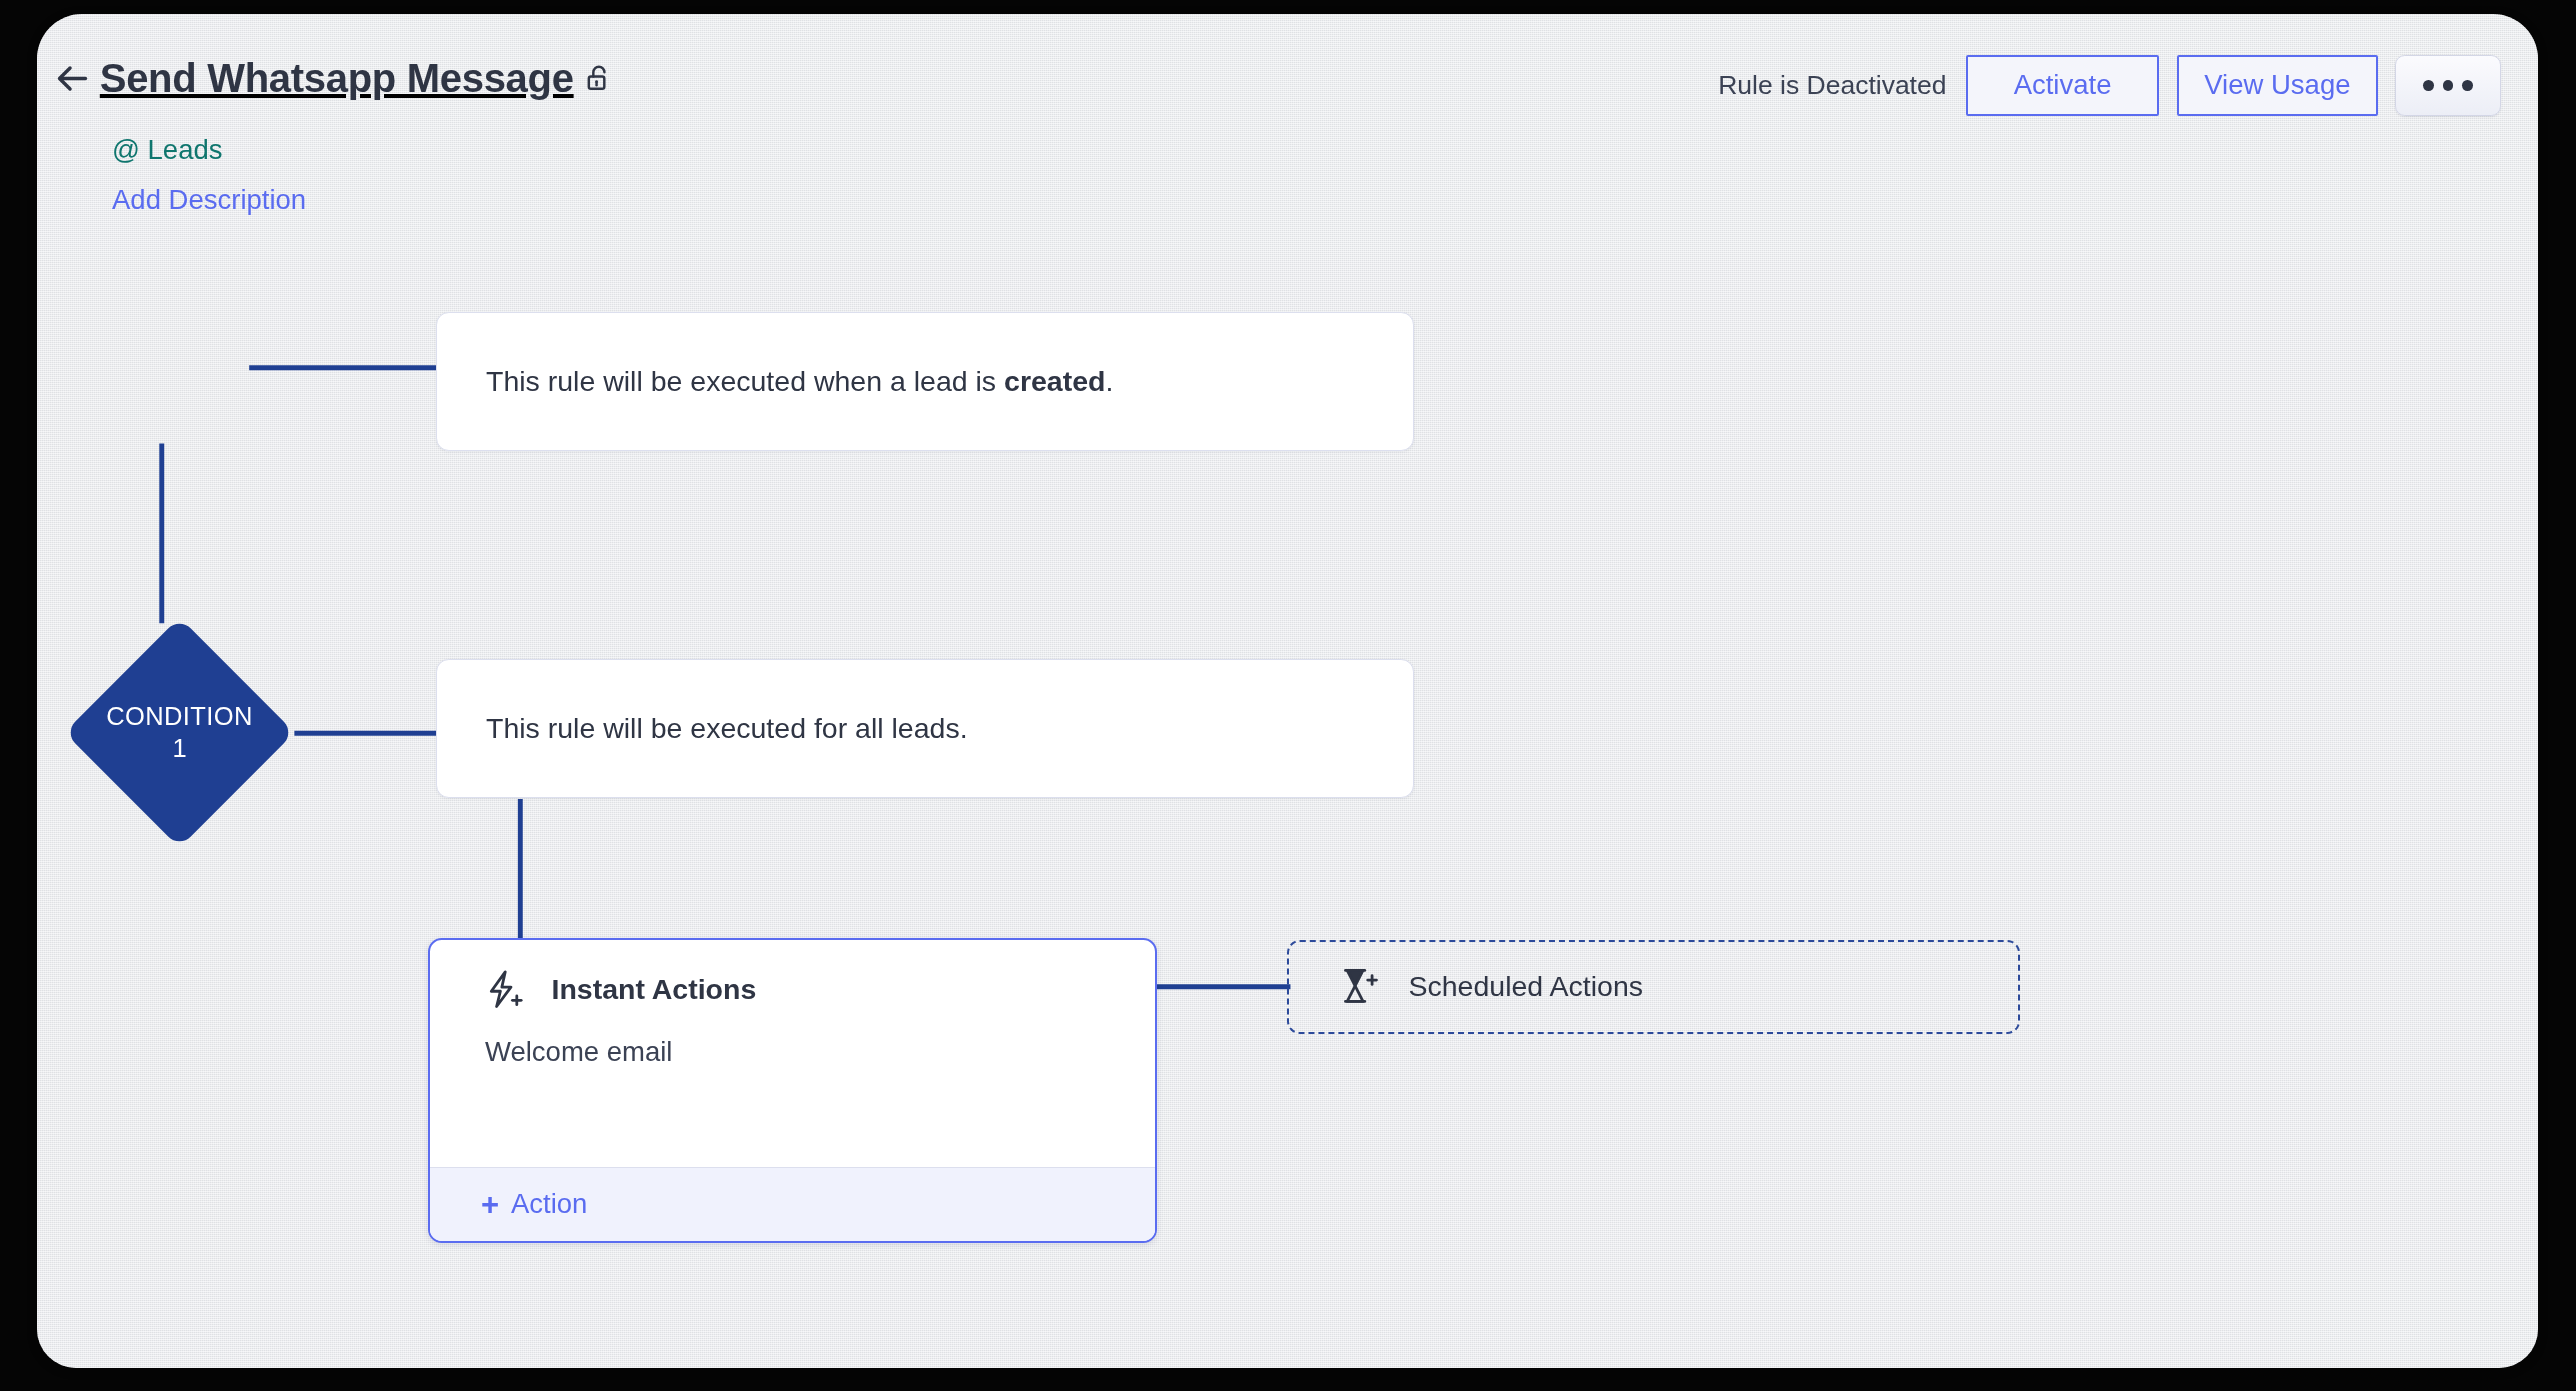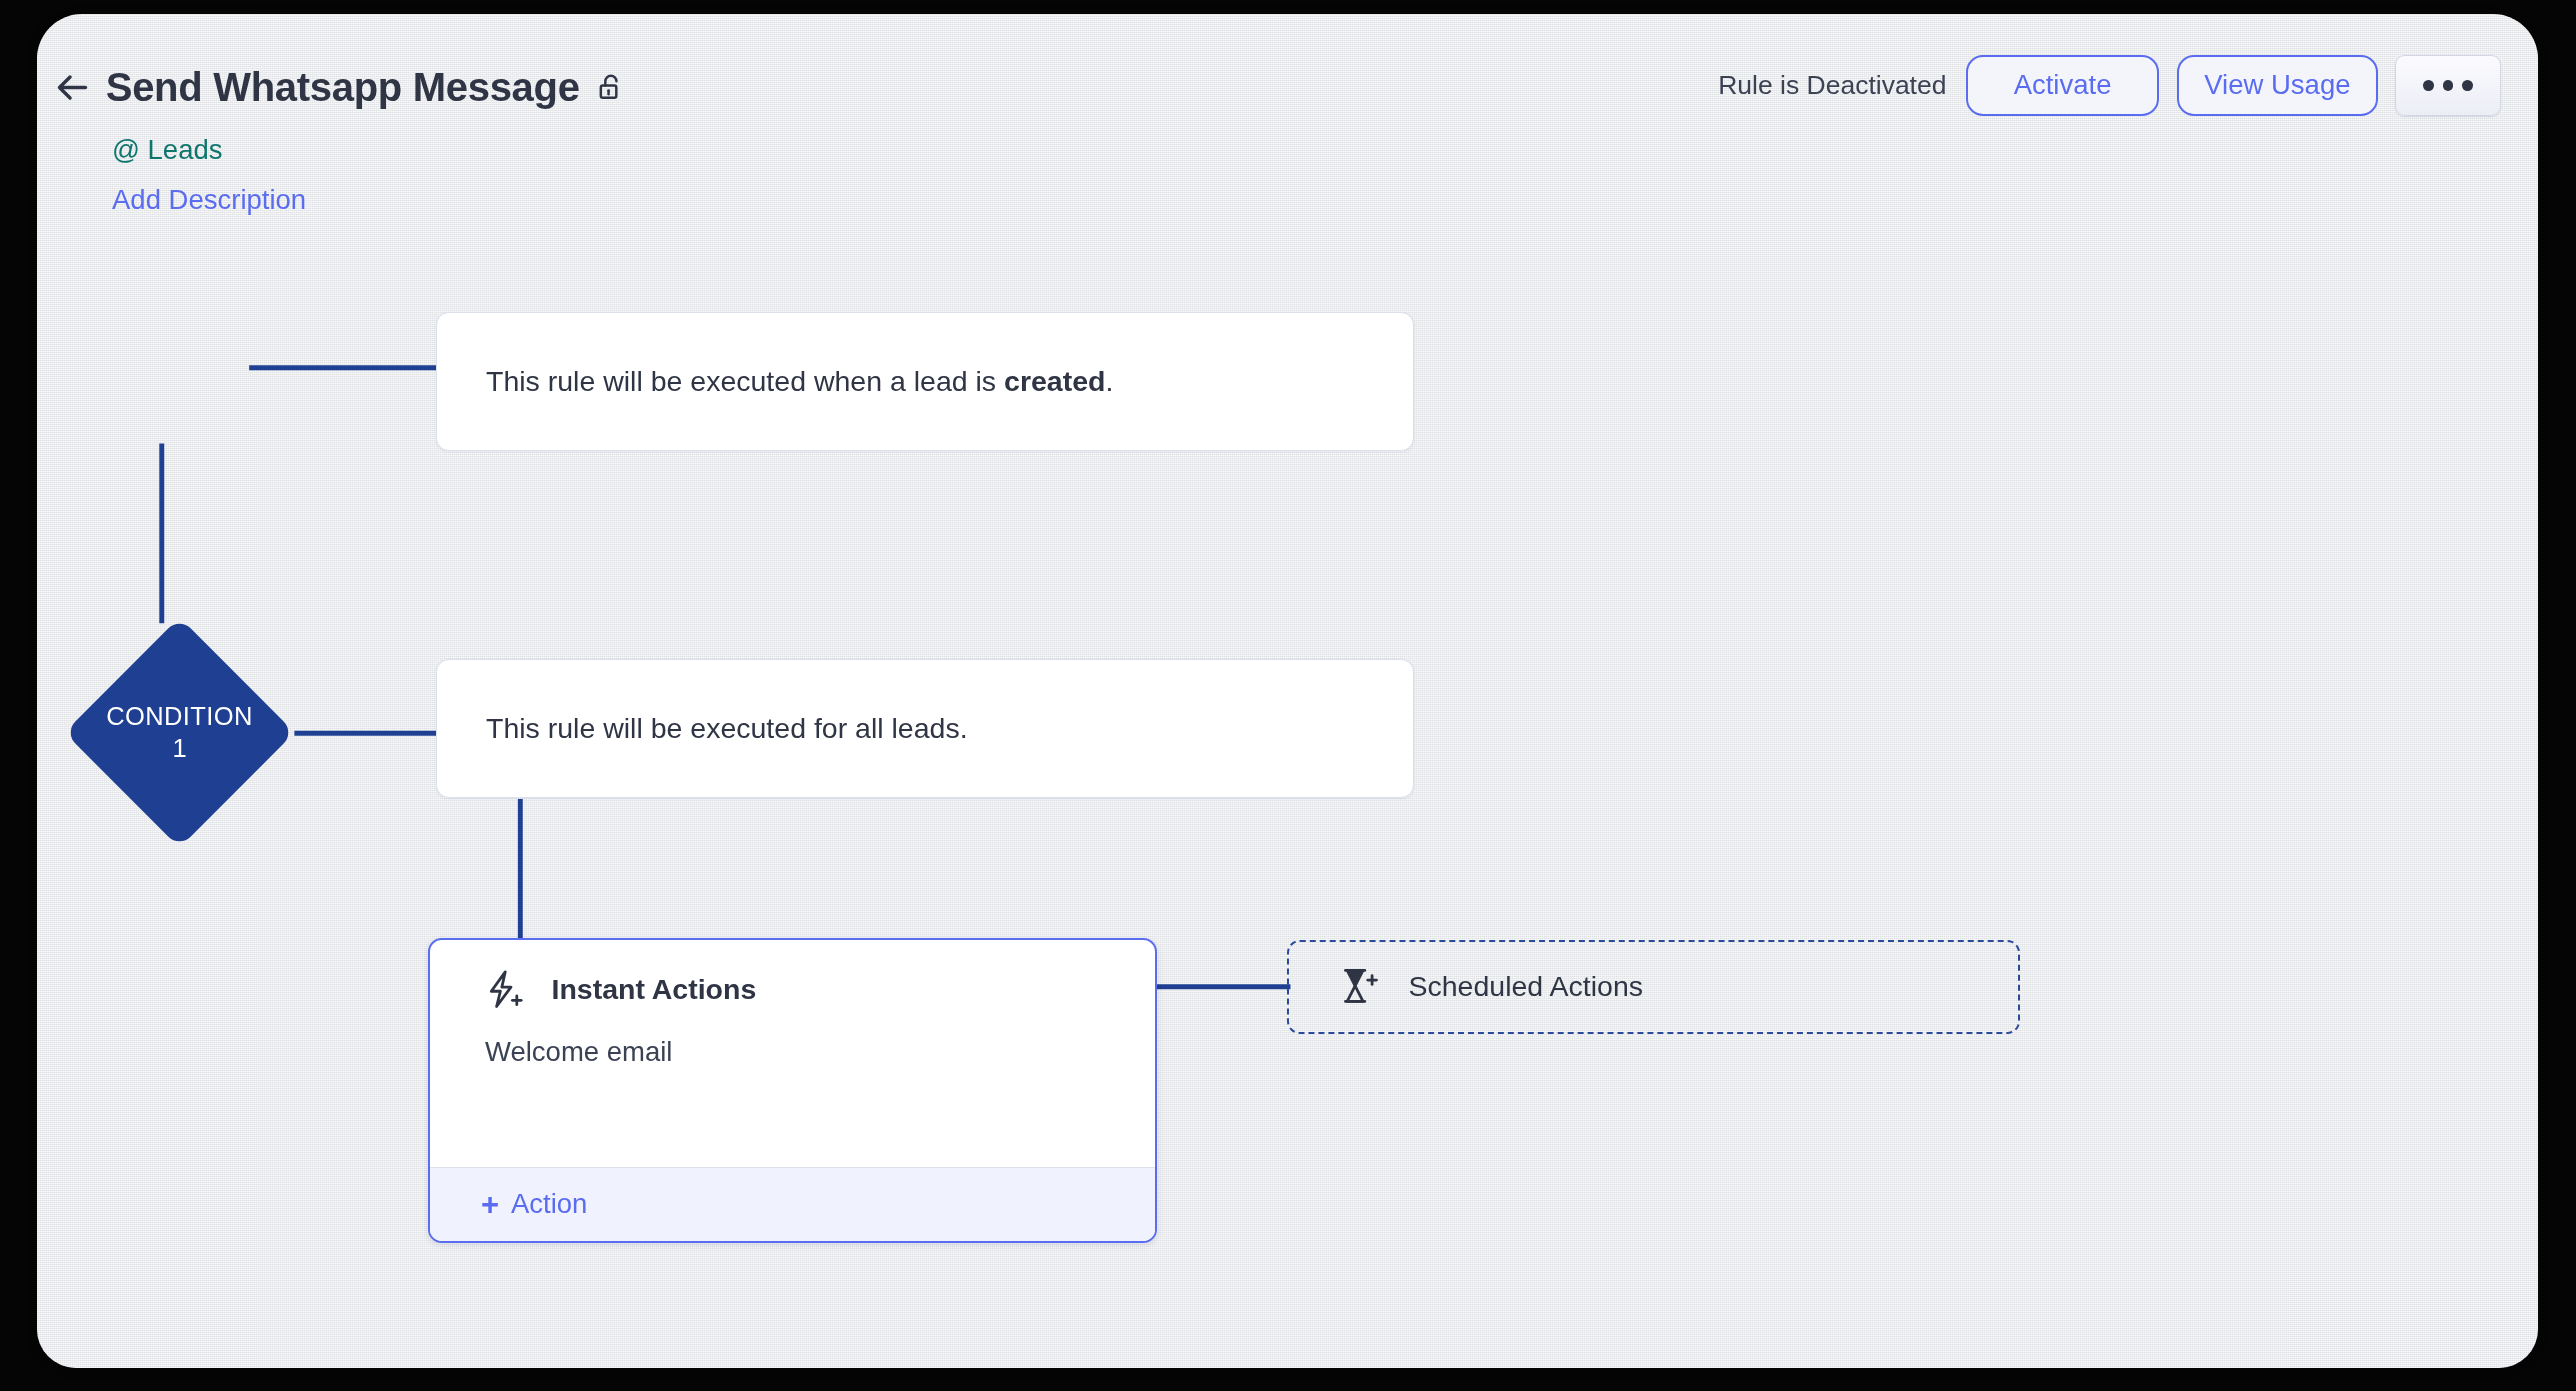--- a/index.html
+++ b/index.html
@@ -48,24 +48,25 @@
   #header-bar {
     position: absolute;
     left: 0; top: 0;
     width: 2501px;
     height: 216px;
   }
 
   #title-row {
     position: absolute;
     left: 13.8px;
-    top: 51px;
-    display: flex;
-    align-items: center;
-    gap: 12px;
+    top: 42px;
+    display: flex;
+    align-items: center;
+    gap: 6px;
+    text-decoration: underline;
   }
 
   #back-arrow-btn {
     width: 43px; height: 43px;
     display: flex; align-items: center; justify-content: center;
     cursor: pointer;
   }
   #back-arrow-btn svg { display: block; }
 
   #page-title {
@@ -116,21 +117,21 @@
     color: #3b4254;
     white-space: nowrap;
     margin-right: 19.6px;
   }
 
   .ghost-btn {
     height: 61px;
     min-width: 193px;
     padding: 0 25.5px;
     border: 2px solid #5a6cf0;
-    border-radius: 17px;
+    border-radius: 2px;
     background: #f4f5fb;
     color: #5a6cf0;
     font-family: "Liberation Sans", sans-serif;
     font-size: 27.5px;
     cursor: pointer;
     display: flex;
     align-items: center;
     justify-content: center;
     white-space: nowrap;
   }

